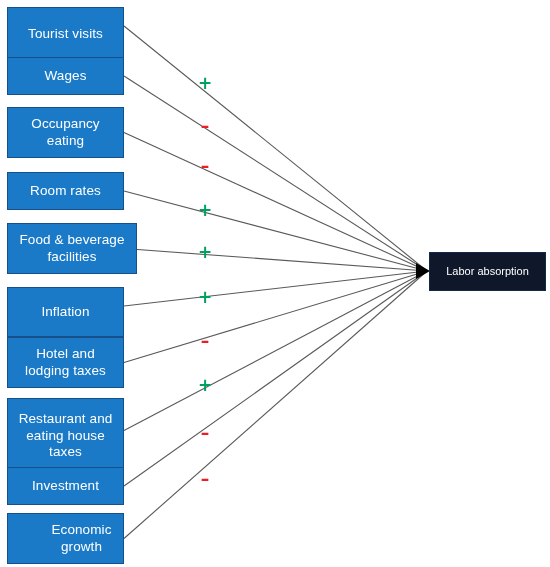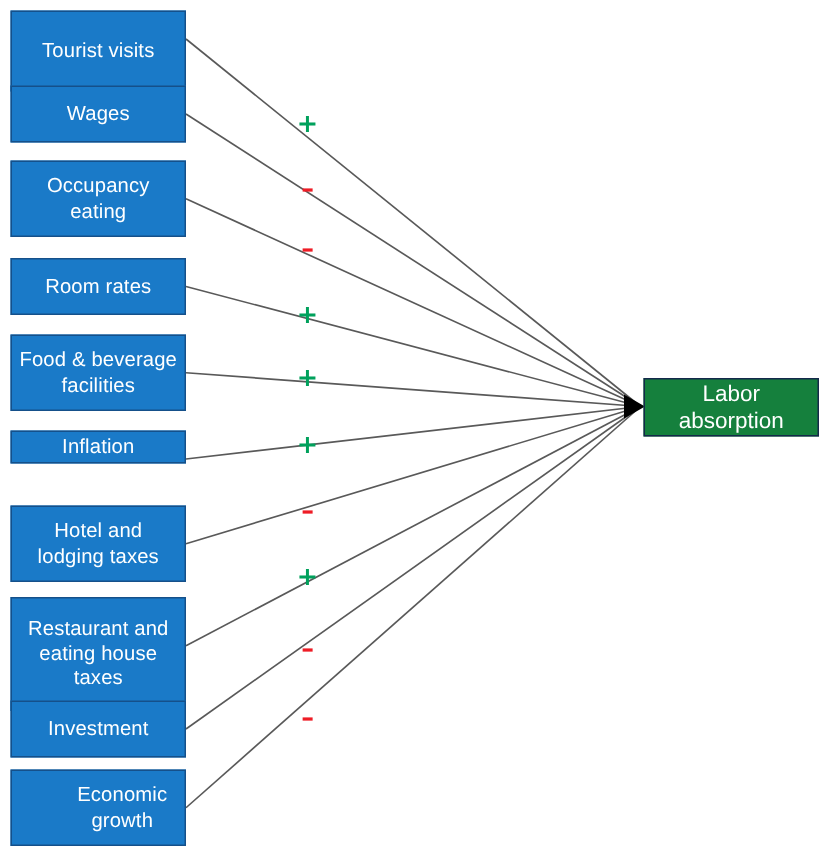--- a/index.html
+++ b/index.html
@@ -32,28 +32,28 @@
     letter-spacing: 0.1px;
     padding: 2px 4px;
   }
   .factor-box .label-text {
     display: block;
     white-space: pre-line;
   }
   .target-box {
     position: absolute;
     box-sizing: border-box;
-    background: #15803d;
+    background: #0f172a;
     border: 1px solid #14294a;
     color: #ffffff;
     display: flex;
     align-items: center;
     justify-content: center;
     text-align: center;
-    font-size: 15px;
+    font-size: 11px;
     line-height: 1.2;
     padding: 2px 4px;
   }
   .sign {
     position: absolute;
     font-size: 17px;
     font-weight: bold;
     line-height: 1;
     width: 18px;
     text-align: center;
@@ -102,25 +102,25 @@
       <div class="factor-box" style="left: 7px; top: 57px; width: 117px; height: 38px;">
         <span class="label-text">Wages</span>
       </div>
       <div class="factor-box" style="left: 7px; top: 107px; width: 117px; height: 51px;">
         <span class="label-text">Occupancy
 eating</span>
       </div>
       <div class="factor-box" style="left: 7px; top: 172px; width: 117px; height: 38px;">
         <span class="label-text">Room rates</span>
       </div>
-      <div class="factor-box" style="left: 7px; top: 223px; width: 117px; height: 51px;">
+      <div class="factor-box" style="left: 7px; top: 223px; width: 130px; height: 51px;">
         <span class="label-text">Food &amp; beverage
 facilities</span>
       </div>
-      <div class="factor-box" style="left: 7px; top: 287px; width: 117px; height: 22px;">
+      <div class="factor-box" style="left: 7px; top: 287px; width: 117px; height: 50px;">
         <span class="label-text">Inflation</span>
       </div>
       <div class="factor-box" style="left: 7px; top: 337px; width: 117px; height: 51px;">
         <span class="label-text">Hotel and
 lodging taxes</span>
       </div>
       <div class="factor-box" style="left: 7px; top: 398px; width: 117px; height: 76px;">
         <span class="label-text">Restaurant and
 eating house
 taxes</span>

